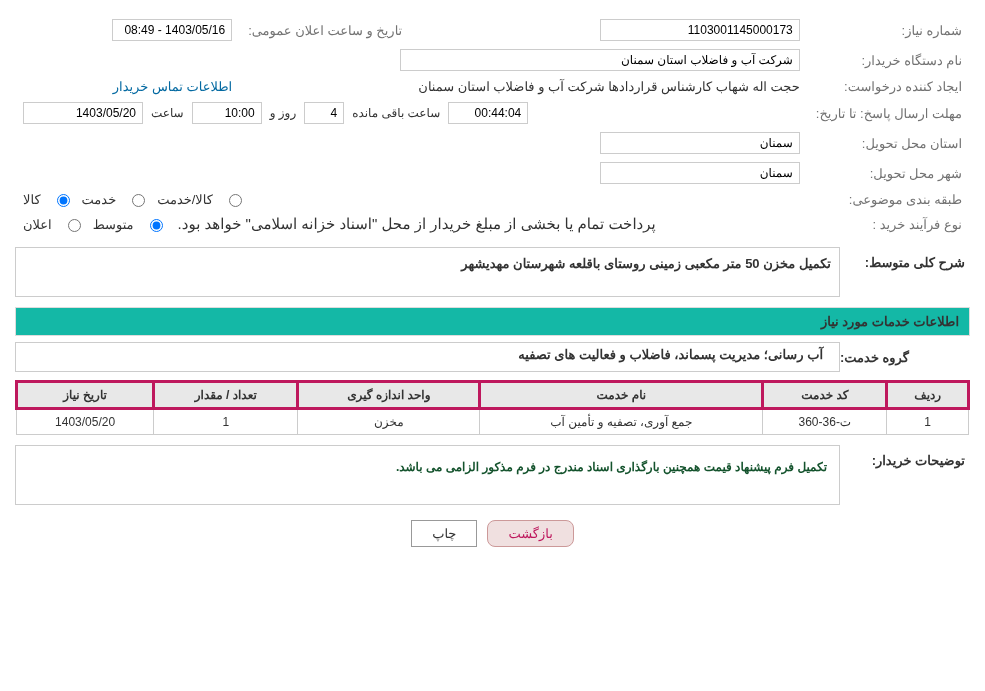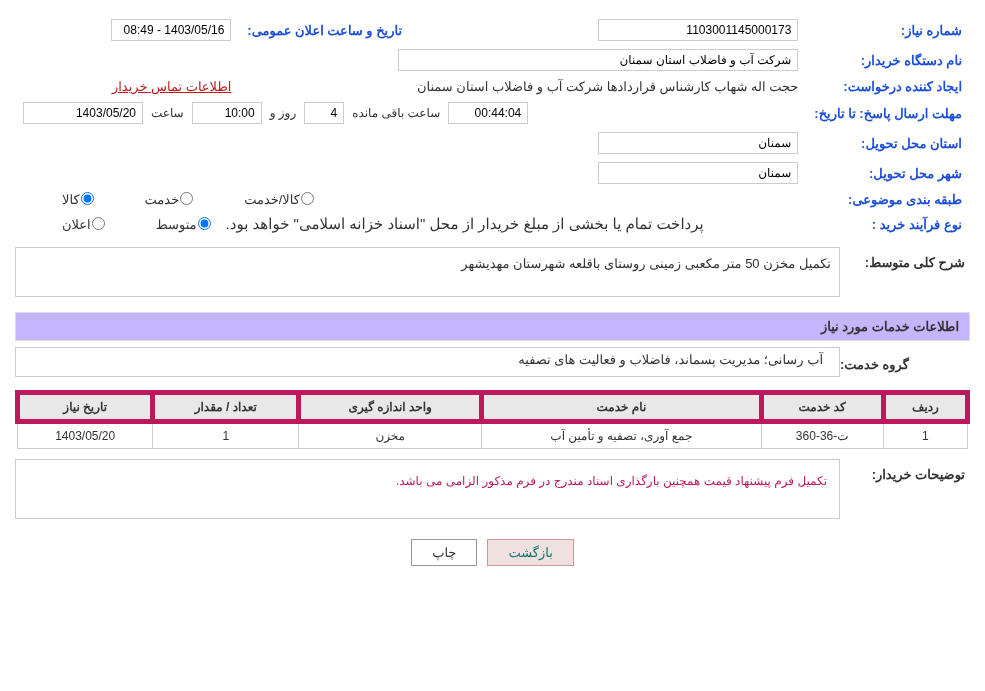--- a/index.html
+++ b/index.html
@@ -31,88 +31,87 @@
       width: 100%;
       border-collapse: collapse;
       margin-bottom: 10px;
     }
     .info-table td {
       padding: 4px 8px;
       vertical-align: middle;
     }
     .label-cell {
       text-align: right;
-      color: #1d4ed8;
+      color: #737373;
       white-space: nowrap;
-      font-weight: bold;
+      font-weight: normal;
       width: 130px;
       padding-right: 5px;
     }
     .value-cell {
       text-align: right;
     }
     .input-field {
       border: 1px solid #ccc;
       padding: 3px 6px;
       font-size: 12px;
       font-family: Tahoma, Arial, sans-serif;
       direction: rtl;
       background: #fff;
     }
     .input-medium { width: 200px; }
     .input-small { width: 120px; }
-    .link-blue { color: #b91c1c; text-decoration: underline; cursor: pointer; }
+    .link-blue { color: #0369a1; cursor: pointer; }
     .date-time-row {
       display: flex;
       align-items: center;
       gap: 8px;
       flex-direction: row-reverse;
     }
     .date-time-label {
       font-size: 12px;
     }
     .radio-group {
       display: flex;
       gap: 12px;
       flex-direction: row-reverse;
       align-items: center;
     }
     .radio-label {
       display: flex;
-      align-items: flex-start;
-      gap: 1px;
+      align-items: flex-end;
+      gap: 16px;
       flex-direction: row-reverse;
-      margin-left: 39px;
     }
     .section-header {
-      background: #c4b5fd;
+      background: #14b8a6;
       border: 1px solid #ddd;
       padding: 6px 10px;
       font-weight: bold;
       color: #333;
       margin-top: 10px;
       margin-bottom: 6px;
       text-align: right;
     }
     .detail-box {
       border: 1px solid #ccc;
       padding: 8px;
       min-height: 50px;
       text-align: right;
       background: #fff;
-      margin-bottom: 5px;
+      font-weight: bold;
     }
     .services-table {
       width: 100%;
       border-collapse: collapse;
       margin-top: 8px;
     }
     .services-table th {
       background: #e8e8e8;
-      border: 5px solid #be185d;
+      border: 3px solid #be185d;
       padding: 5px 8px;
       text-align: center;
       font-size: 12px;
     }
     .services-table td {
       border: 1px solid #ccc;
       padding: 5px 8px;
       text-align: center;
       font-size: 12px;
     }
@@ -122,33 +121,34 @@
       font-size: 13px;
       cursor: pointer;
       border: 1px solid #999;
     }
     .btn-print {
       background: #fff;
       color: #333;
     }
     .btn-back {
       background: #f0e0e0;
-      color: #0f766e;
+      color: #be185d;
       border-color: #cc9999;
+      border-radius: 8px;
     }
     .buttons-row {
       display: flex;
       justify-content: center;
       gap: 10px;
       margin-top: 15px;
       padding-bottom: 20px;
     }
     .notice-text {
       font-size: 12px;
-      color: #be185d;
+      color: #14532d;
       text-align: right;
       padding: 4px;
       line-height: 1.6;
     }
     .section-block {
       margin-bottom: 8px;
     }
   </style>
 </head>
 <body>

